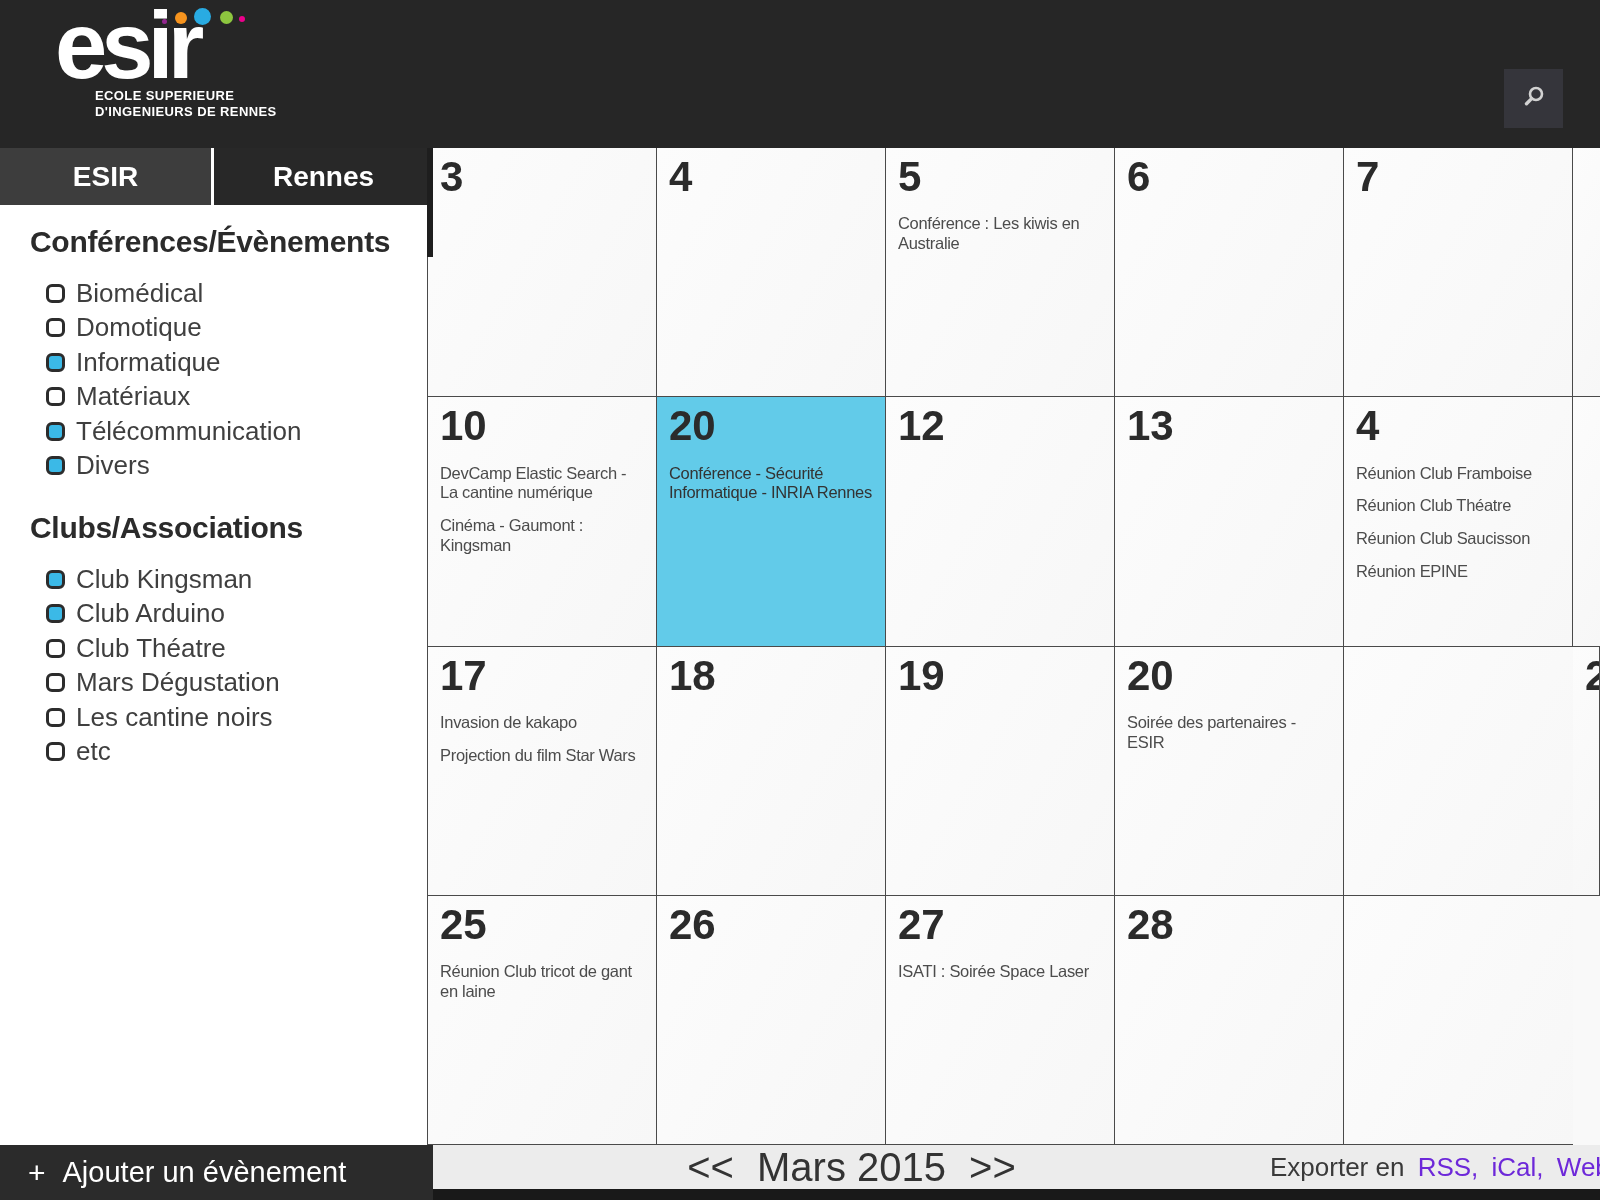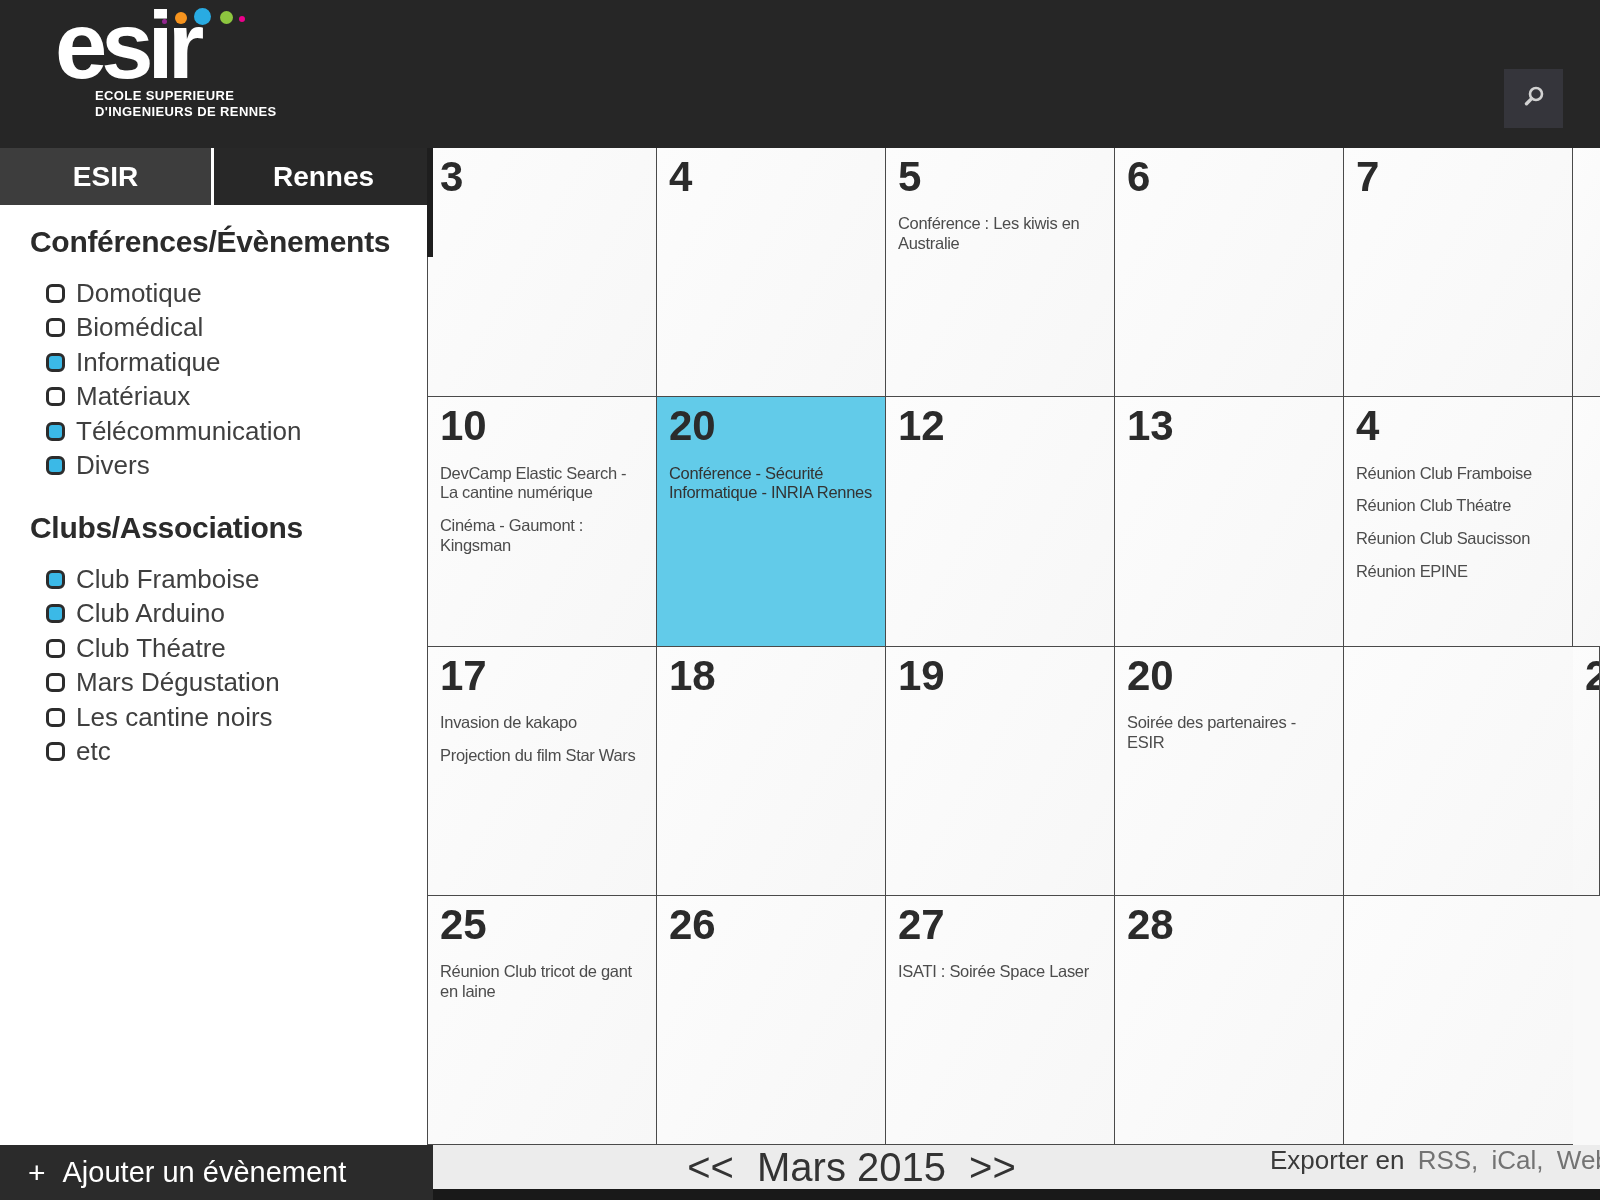--- a/index.html
+++ b/index.html
@@ -67,26 +67,26 @@
   .cell.highlight .event { color:#333; }
   .grid-notch { position:absolute; left:427px; top:148px; width:6px; height:109px; background:#1e1e1e; }
 
   
   .footer { position:absolute; left:0; top:1145px; width:1600px; height:55px; display:flex; }
   .footer-add {
     width:433px; background:#2b2b2b; color:#fff; display:flex; align-items:center;
     padding-left:28px; font-size:29px; cursor:pointer; flex:none;
   }
   .footer-add .plus { font-size:30px; margin-right:17px; }
-  .footer-main { flex:1; background:#ececec; border-bottom:11px solid #191919; display:flex; }
+  .footer-main { flex:1; background:#ececec; border-bottom:11px solid #191919; display:flex; align-items:center; }
   .footer-nav { flex:1; text-align:center; font-size:40px; color:#333; white-space:nowrap; }
   .footer-nav .arrow { cursor:pointer; }
   .footer-nav .month { margin:0 12px; }
   .footer-export { width:330px; flex:none; font-size:26px; color:#3a3a3a; text-align:right; padding-right:24px; white-space:nowrap; }
-  .footer-export a { color:#737373; text-decoration:none; margin-left:6px; cursor:pointer; }
+  .footer-export a { color:#6d28d9; text-decoration:none; margin-left:6px; cursor:pointer; }
 </style>
 </head>
 <body>
 
 <div class="header">
   <div class="logo">
     <div class="logo-text">esir</div>
     <span class="logo-dot dot-purple"></span>
     <span class="logo-dot dot-orange"></span>
     <span class="logo-dot dot-blue"></span>
@@ -111,25 +111,25 @@
   <div class="tab tab-esir">ESIR</div>
   <div class="tab-sep"></div>
   <div class="tab tab-rennes">Rennes</div>
 </div>
 
 <div class="sidebar">
   <div class="side-title">Conférences/Évènements</div>
   <ul class="filter-list">
     <li class="filter-item">
       <span class="cb"></span>
+      <span class="filter-label">Biomédical</span>
+    </li>
+    <li class="filter-item">
+      <span class="cb"></span>
       <span class="filter-label">Domotique</span>
-    </li>
-    <li class="filter-item">
-      <span class="cb"></span>
-      <span class="filter-label">Biomédical</span>
     </li>
     <li class="filter-item">
       <span class="cb checked"></span>
       <span class="filter-label">Informatique</span>
     </li>
     <li class="filter-item">
       <span class="cb"></span>
       <span class="filter-label">Matériaux</span>
     </li>
     <li class="filter-item">
@@ -139,21 +139,21 @@
     <li class="filter-item">
       <span class="cb checked"></span>
       <span class="filter-label">Divers</span>
     </li>
   </ul>
 
   <div class="side-title second">Clubs/Associations</div>
   <ul class="filter-list">
     <li class="filter-item">
       <span class="cb checked"></span>
-      <span class="filter-label">Club Framboise</span>
+      <span class="filter-label">Club Kingsman</span>
     </li>
     <li class="filter-item">
       <span class="cb checked"></span>
       <span class="filter-label">Club Arduino</span>
     </li>
     <li class="filter-item">
       <span class="cb"></span>
       <span class="filter-label">Club Théatre</span>
     </li>
     <li class="filter-item">

